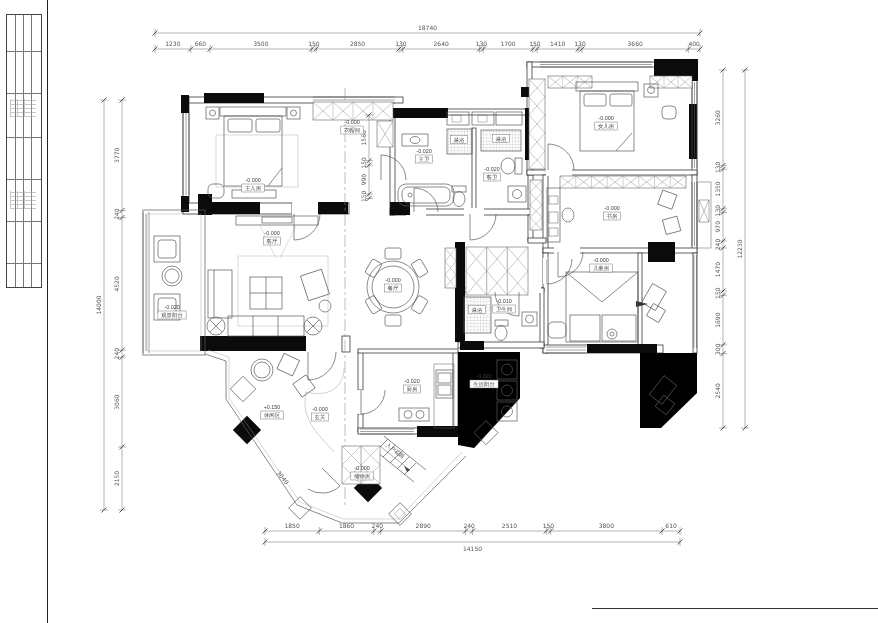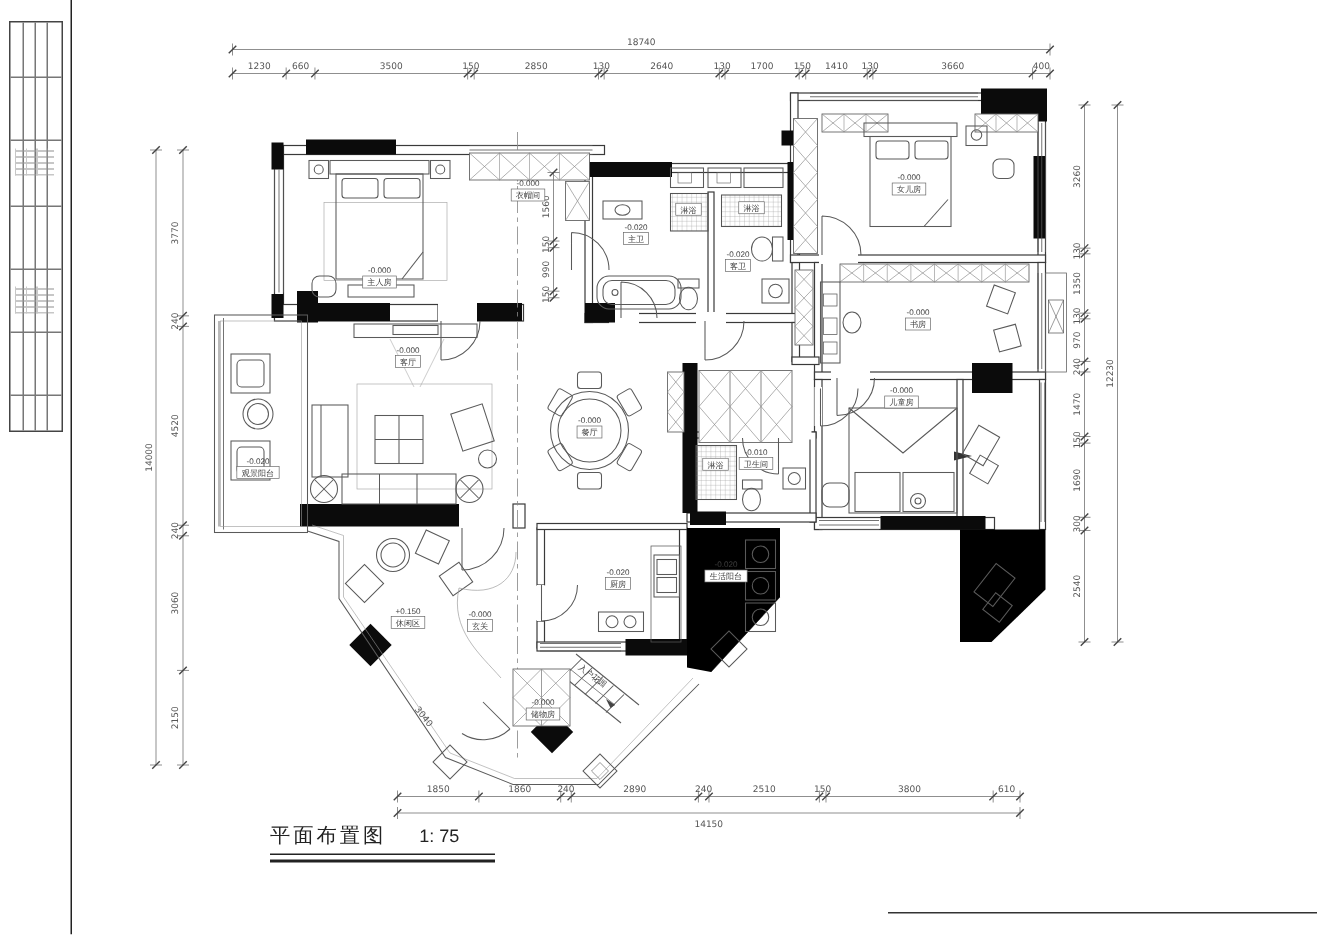--- a/index.html
+++ b/index.html
@@ -673,18 +673,13 @@
         <rect x="450.5" y="135.5" width="17" height="8"></rect>
         <text x="459" y="141.8">淋浴</text>
         <rect x="492.5" y="134.5" width="17" height="8"></rect>
         <text x="501" y="140.8">淋浴</text>
         <rect x="468.5" y="305.5" width="17" height="8"></rect>
         <text x="477" y="311.8">淋浴</text>
         <text x="394" y="452" transform="rotate(37 394 452)">入户花园</text>
       </g>
   </svg>
 
-  <div id="titlebar">
-    <span id="title-name">平面布置图</span><span id="title-scale">1: 75</span>
-    <div id="title-rule1"></div>
-    <div id="title-rule2"></div>
-  </div>
 </div>
 
 </body></html>

